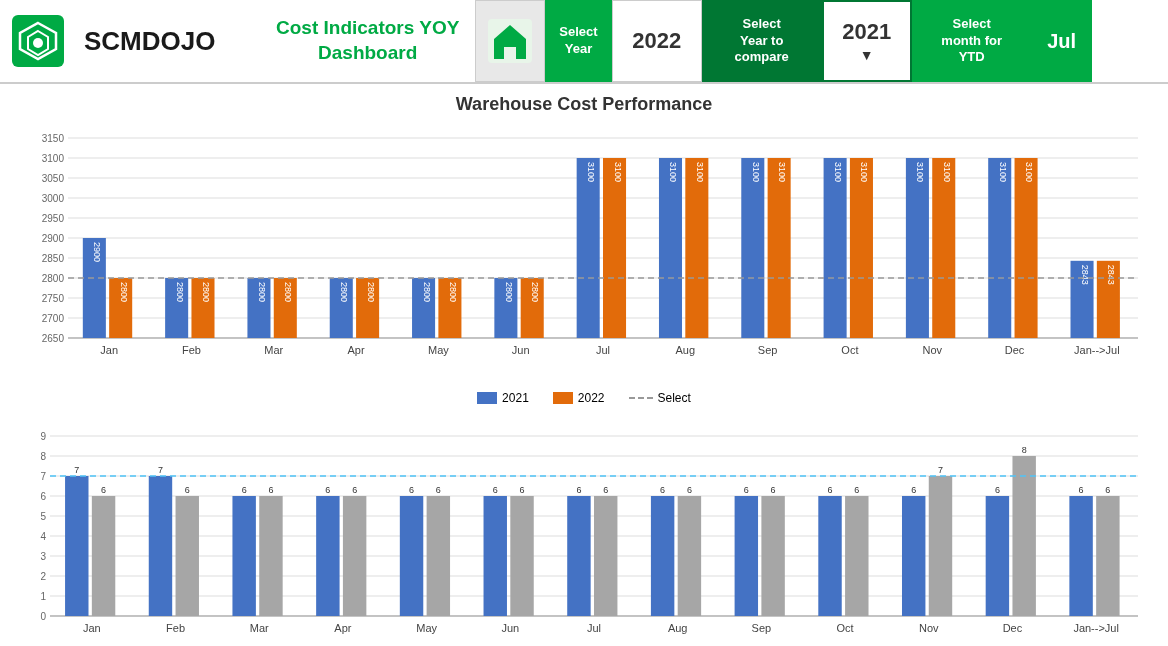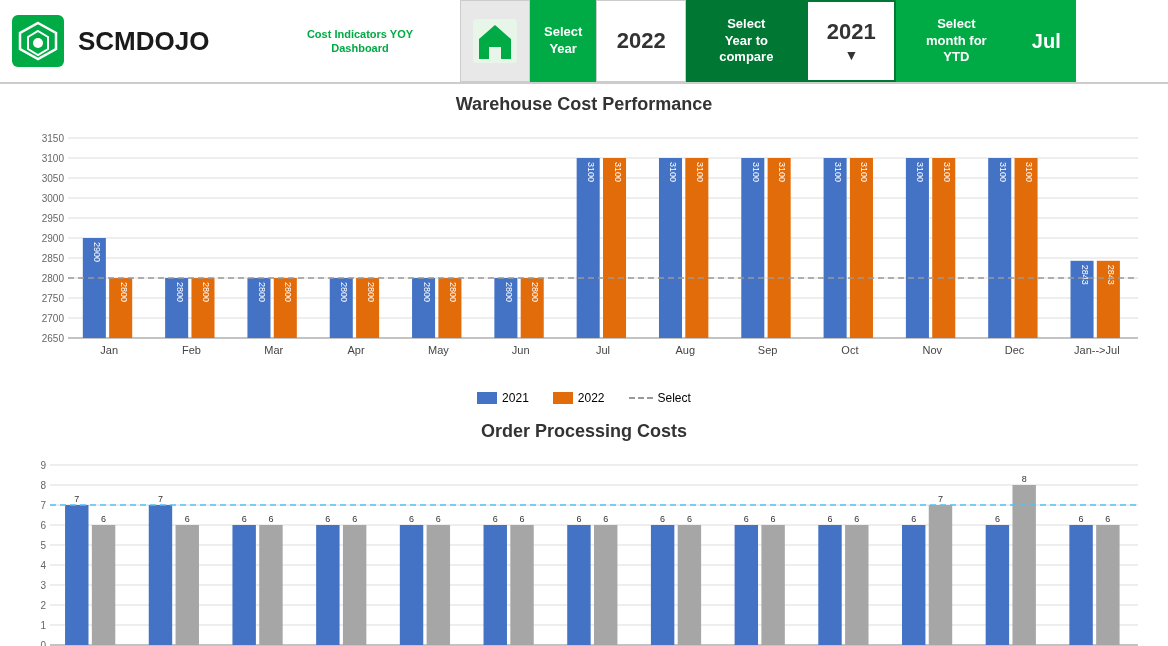--- a/index.html
+++ b/index.html
@@ -9,36 +9,36 @@
     .header {
       display: flex;
       align-items: stretch;
       height: 84px;
       border-bottom: 2px solid #ccc;
     }
     .logo-area {
       display: flex;
       align-items: center;
       padding: 0 12px;
-      gap: 14px;
+      gap: 20px;
       min-width: 260px;
     }
     .logo-icon {
       width: 52px;
       height: 52px;
     }
     .dashboard-title {
       display: flex;
       align-items: center;
       justify-content: center;
       padding: 0 16px;
       min-width: 200px;
       color: #00aa44;
       font-weight: bold;
-      font-size: 11px;
+      font-size: 19px;
       text-align: center;
       line-height: 1.3;
     }
     .home-btn {
       display: flex;
       align-items: center;
       justify-content: center;
       width: 70px;
       background: #e8e8e8;
       border: 1px solid #ccc;
@@ -258,21 +258,20 @@
         <span>2022</span>
       </div>
       <div class="legend-item">
         <div class="legend-dash"></div>
         <span>Select</span>
       </div>
     </div>
   </div>
 
   <div class="chart-container">
-    <div class="chart-title">Order Processing Costs</div>
     <svg width="1128" height="240" id="chart2-svg">
         <line x1="30" x2="1118" y1="195" y2="195" stroke="#ddd" stroke-width="1"></line>
         <text x="26" y="199" text-anchor="end" font-size="10" fill="#666">0</text>
         <line x1="30" x2="1118" y1="175" y2="175" stroke="#ddd" stroke-width="1"></line>
         <text x="26" y="179" text-anchor="end" font-size="10" fill="#666">1</text>
         <line x1="30" x2="1118" y1="155" y2="155" stroke="#ddd" stroke-width="1"></line>
         <text x="26" y="159" text-anchor="end" font-size="10" fill="#666">2</text>
         <line x1="30" x2="1118" y1="135" y2="135" stroke="#ddd" stroke-width="1"></line>
         <text x="26" y="139" text-anchor="end" font-size="10" fill="#666">3</text>
         <line x1="30" x2="1118" y1="115" y2="115" stroke="#ddd" stroke-width="1"></line>

